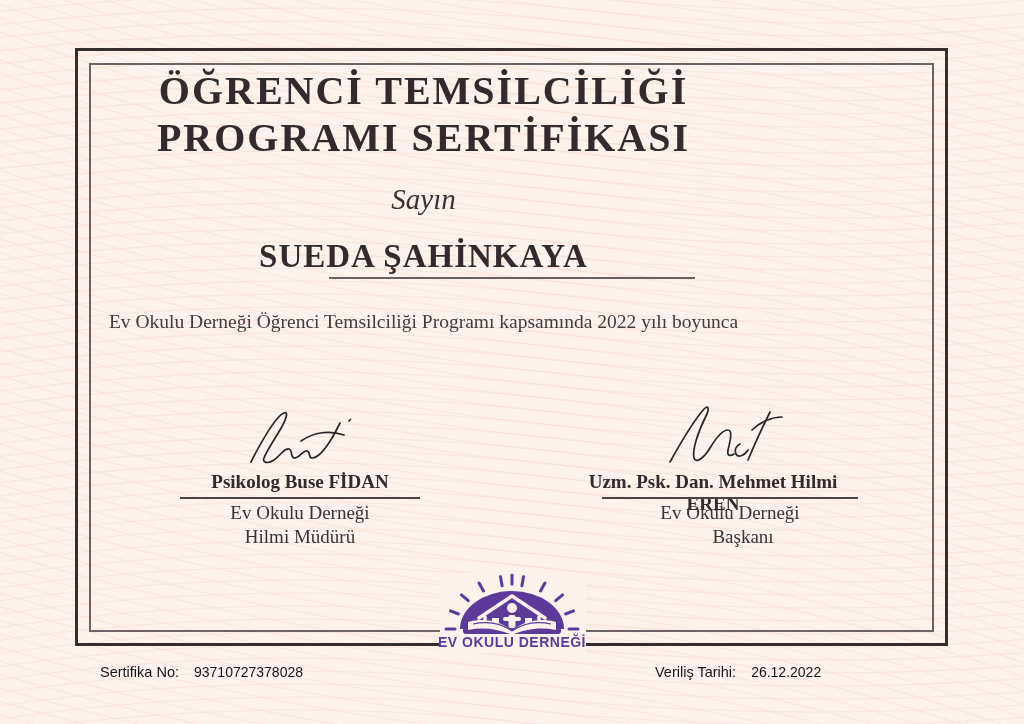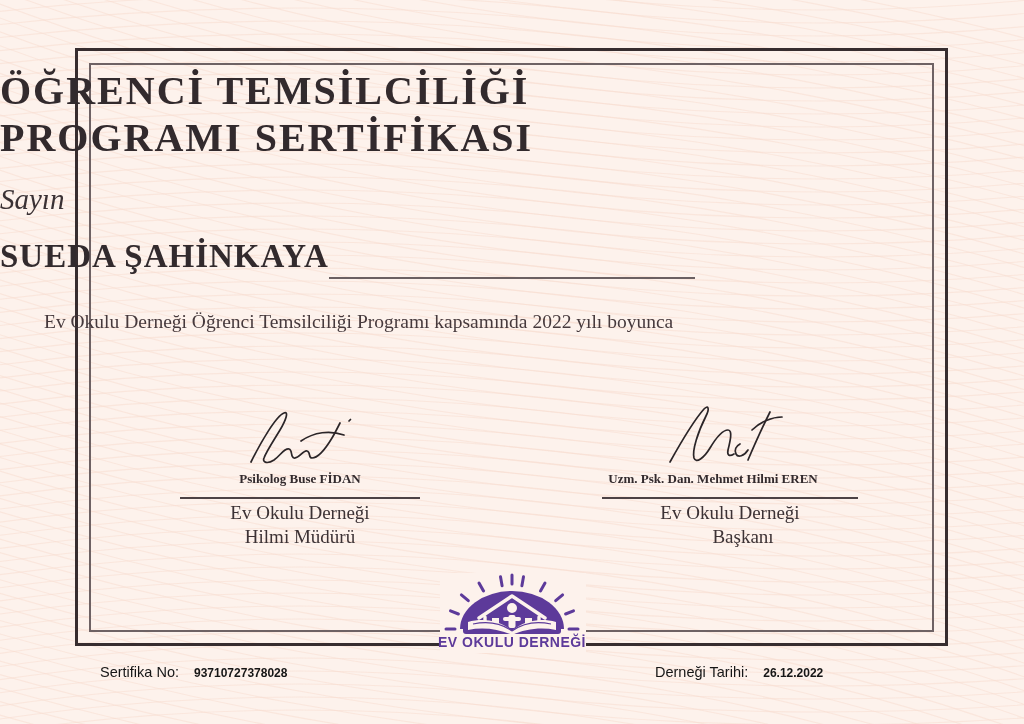--- a/index.html
+++ b/index.html
@@ -17,36 +17,36 @@
     width:1024px;height:724px;
     font-family:"Liberation Serif","DejaVu Serif",serif;
     background:var(--bg);
     position:relative;overflow:hidden;
   }
   .abs{position:absolute;}
   .waves{left:0;top:0;width:1024px;height:724px;}
   .waves circle{fill:none;stroke:var(--wave);stroke-width:1.1;opacity:.55;}
   .frame-outer{left:75px;top:48px;width:873px;height:598px;border:3.5px solid var(--frame-outer);box-sizing:border-box;}
   .frame-inner{left:89px;top:63px;width:845px;height:569px;border:2px solid var(--frame-inner);box-sizing:border-box;}
-  .centered{left:0;width:847px;color:var(--ink);}
+  .centered{left:0;width:847px;text-align:center;color:var(--ink);}
   .title{top:67px;font-size:40px;font-weight:bold;line-height:47px;letter-spacing:2px;}
   .salutation{top:183px;font-size:29px;font-style:italic;color:#3a3134;}
   .recipient{top:238px;font-size:33px;font-weight:bold;letter-spacing:1px;}
   .name-underline{left:329px;top:277px;width:366px;height:2px;background:var(--line);}
-  .body-text{top:308px;font-size:19.5px;line-height:28.5px;color:var(--body-ink);padding-left:44px;}
+  .body-text{top:308px;font-size:19.5px;line-height:28.5px;color:var(--body-ink);}
   .sig-svg path{fill:none;stroke:#2b2528;stroke-width:1.7;stroke-linecap:round;stroke-linejoin:round;}
   .sig-block{width:300px;text-align:center;color:var(--ink);}
-  .sig-name{font-size:13px;font-weight:bold;}
+  .sig-name{font-size:19px;font-weight:bold;}
   .sig-line{height:1.5px;background:#4c4245;}
   .sig-org,.sig-role{font-size:19px;color:#3c3235;}
   .logo-patch{left:440px;top:573px;width:146px;height:80px;background:var(--bg);}
   .logo-svg{left:437px;top:565px;}
   .footer-item{display:flex;align-items:baseline;font-family:"Liberation Sans","DejaVu Sans",sans-serif;color:#161616;}
   .footer-label{font-size:14.5px;font-weight:normal;}
-  .footer-value{font-size:12px;font-weight:bold;margin-left:15px;}
+  .footer-value{font-size:14px;font-weight:normal;margin-left:15px;}
 </style>
 </head>
 <body>
 
 <svg class="abs waves" viewBox="0 0 1024 724" aria-hidden="true">
     <circle cx="300" cy="2750" r="2040"></circle>
     <circle cx="300" cy="2750" r="2053"></circle>
     <circle cx="300" cy="2750" r="2066"></circle>
     <circle cx="300" cy="2750" r="2079"></circle>
     <circle cx="300" cy="2750" r="2092"></circle>
@@ -253,15 +253,15 @@
     </g>
   </g>
   <text x="75" y="82" text-anchor="middle" fill="#5d3a9a" font-family="Liberation Sans, DejaVu Sans, sans-serif" font-size="14" font-weight="bold" letter-spacing="0.5">EV OKULU DERNEĞİ</text>
 </svg>
 
 <div class="abs footer-item" style="left:100px;top:664px;">
   <span class="footer-label">Sertifika No:</span>
   <span class="footer-value">93710727378028</span>
 </div>
 <div class="abs footer-item" style="left:655px;top:664px;">
-  <span class="footer-label">Derneği Tarihi:</span>
+  <span class="footer-label">Veriliş Tarihi:</span>
   <span class="footer-value">26.12.2022</span>
 </div>
 
 </body></html>

